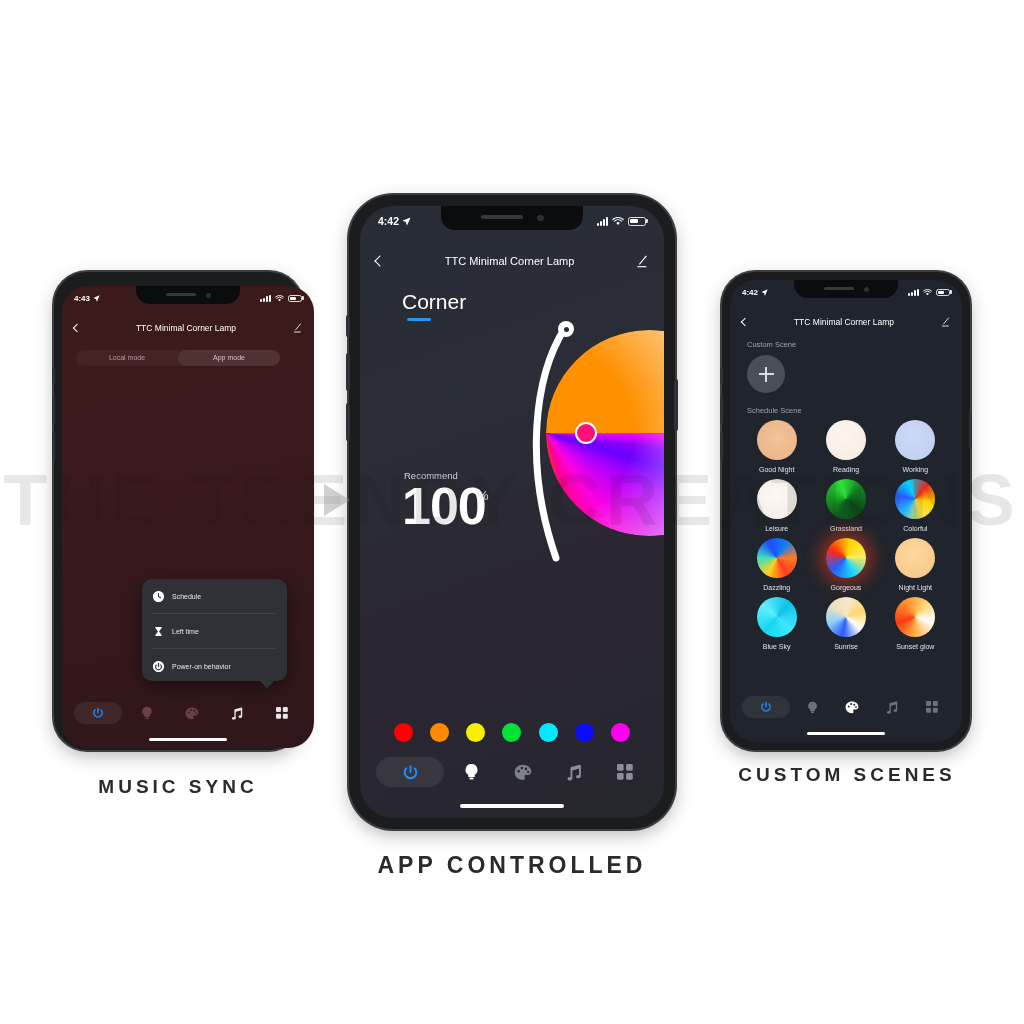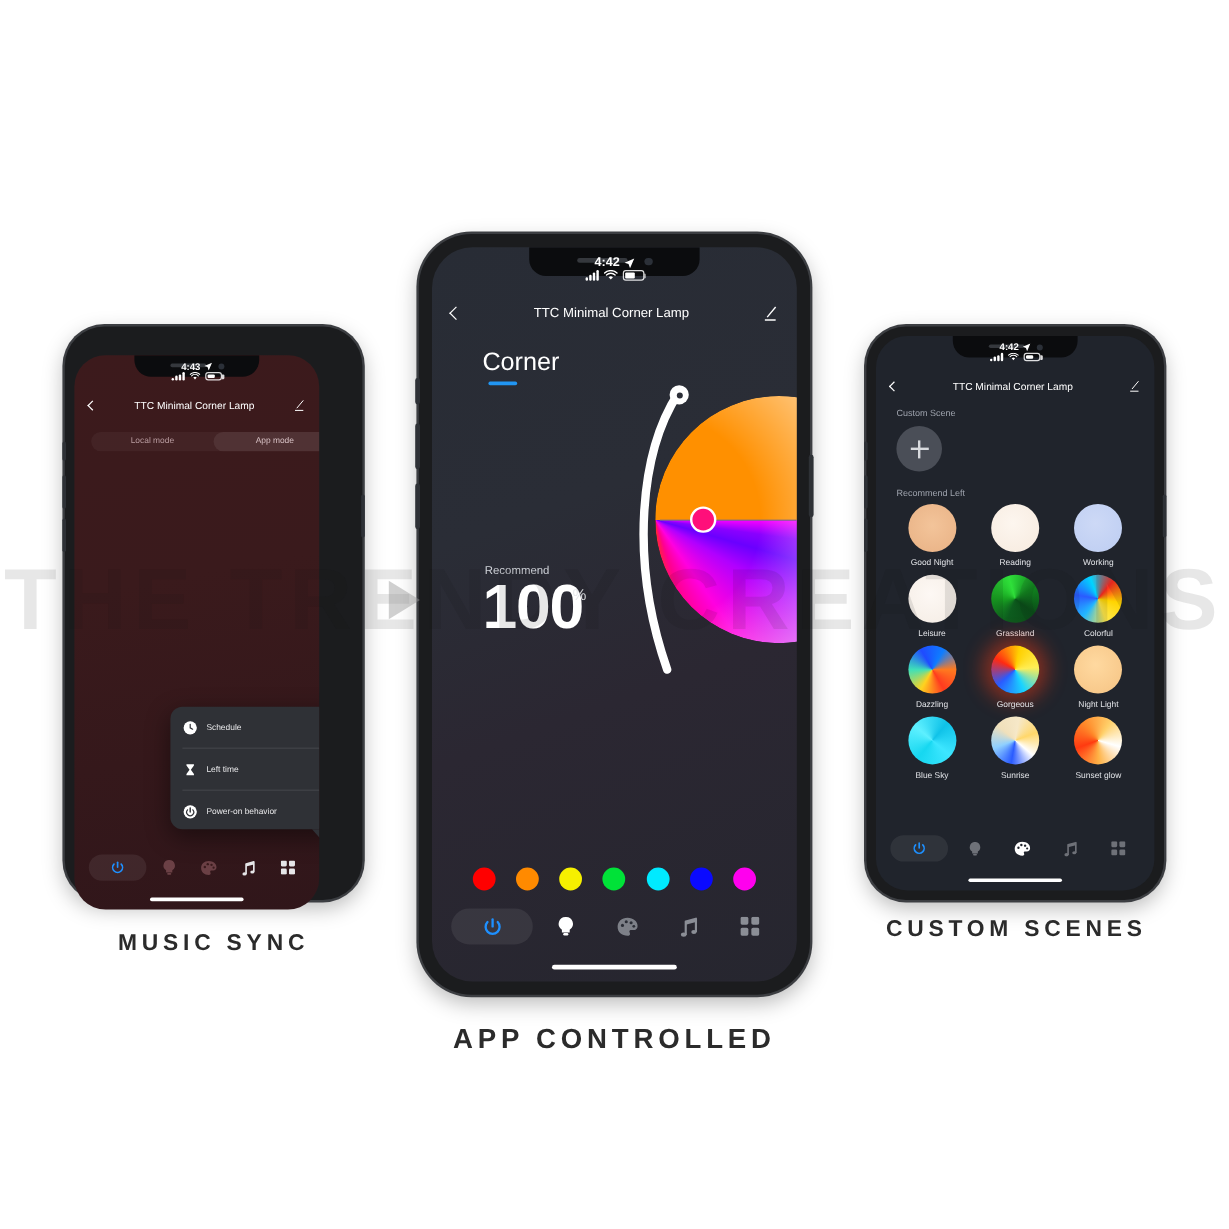--- a/index.html
+++ b/index.html
@@ -34,21 +34,21 @@
            background:#0b0c0e; border-bottom-left-radius:14px; border-bottom-right-radius:14px; z-index:9;}
   .notch .spk { position:absolute; background:#35383d; border-radius:4px; }
   .notch .cam { position:absolute; background:#2b3038; border-radius:50%; }
   .sidebtn { position:absolute; background:#2e3136; border-radius:3px; }
   .homebar { position:absolute; left:50%; transform:translateX(-50%);
              background:#fff; border-radius:3px; z-index:12;}
 
   
   .statusbar { position:absolute; left:0; right:0; top:0; display:flex;
                align-items:center; justify-content:space-between; z-index:10;
-               color:#fff;flex-direction:column; }
+               color:#fff; }
   .sb-time { font-weight:700; display:flex; align-items:center; gap:3px;}
   .sb-right { display:flex; align-items:center; gap:4px; }
   .bars { display:flex; align-items:flex-end; gap:1px; }
   .bars i { display:block; background:#fff; width:2px; border-radius:1px; }
   .wifi-ic { position:relative; display:inline-block; }
   .batt { border:1px solid rgba(255,255,255,.85); border-radius:2.5px; position:relative;}
   .batt::after{ content:""; position:absolute; right:-2.5px; top:50%; transform:translateY(-50%);
                 width:1.5px;height:4px;background:rgba(255,255,255,.85); border-radius:0 1px 1px 0;}
   .batt i { display:block; background:#fff; border-radius:1px; }
 
@@ -93,21 +93,21 @@
 
   .brightness-lbl { position:absolute; color:#cfd2d8; }
   .brightness-val { position:absolute; color:#fff; font-weight:700; letter-spacing:-1px; }
   .brightness-pct { position:absolute; color:#e6e8ec; }
 
   .swatches { position:absolute; display:flex; align-items:center; }
   .swatch { border-radius:50%; }
 
   
   #left-phone { left:54px; top:272px; width:248px; height:478px; border-radius:33px; }
-  #left-phone .screen { left:8px; top:24px; width:204px; height:462px; border-radius:26px;
+  #left-phone .screen { left:8px; top:14px; width:252px; height:462px; border-radius:26px;
       background:linear-gradient(170deg,#3c1a1c 0%, #3a1a1c 40%, #30161a 100%); }
   .mode-toggle { position:absolute; border-radius:999px; background:rgba(255,255,255,0.045);
                  display:flex; align-items:center; }
   .mode-opt { flex:1; text-align:center; border-radius:999px; color:#b99ca0; }
   .mode-opt.active { background:rgba(255,255,255,0.07); color:#d8c2c5; }
 
   .popup { position:absolute; background:#2f3136; border-radius:10px; z-index:20;
            box-shadow:0 6px 20px rgba(0,0,0,0.45); }
   .popup-row { display:flex; align-items:center; color:#e8e8ea; }
   .popup-div { height:1px; background:rgba(255,255,255,0.09); margin:0 10px; }
@@ -432,21 +432,21 @@
         <path d="M10.5 0.8 L4 8.6" stroke="#fff" stroke-width="1" fill="none"></path>
         <path d="M2.2 10.8 L10.5 10.8" stroke="#fff" stroke-width="1" fill="none"></path>
       </svg>
     </div>
 
     <div class="section-lbl" style="left:17px;top:60px;font-size:7.5px;">Custom Scene</div>
     <div class="add-btn" style="left:17px;top:75px;width:38px;height:38px;">
       <span class="plus-h" style="width:15px;height:1.6px;"></span>
       <span class="plus-v" style="width:1.6px;height:15px;"></span>
     </div>
-    <div class="section-lbl" style="left:17px;top:126px;font-size:7.5px;">Recommend Left</div>
+    <div class="section-lbl" style="left:17px;top:126px;font-size:7.5px;">Schedule Scene</div>
 
     <div class="scene-grid" style="left:12px;top:140px;width:208px;">
         <div class="scene-cell">
           <div class="scene-circle" style="width: 40px; height: 40px; background: radial-gradient(circle at 50% 45%, rgb(243, 196, 154) 0%, rgb(232, 177, 132) 100%);"></div>
           <div class="scene-name" style="font-size: 7px; margin-top: 6px;">Good Night</div>
         </div>
         <div class="scene-cell">
           <div class="scene-circle" style="width: 40px; height: 40px; background: radial-gradient(circle at 45% 40%, rgb(253, 246, 239) 0%, rgb(246, 234, 222) 100%);"></div>
           <div class="scene-name" style="font-size: 7px; margin-top: 6px;">Reading</div>
         </div>

